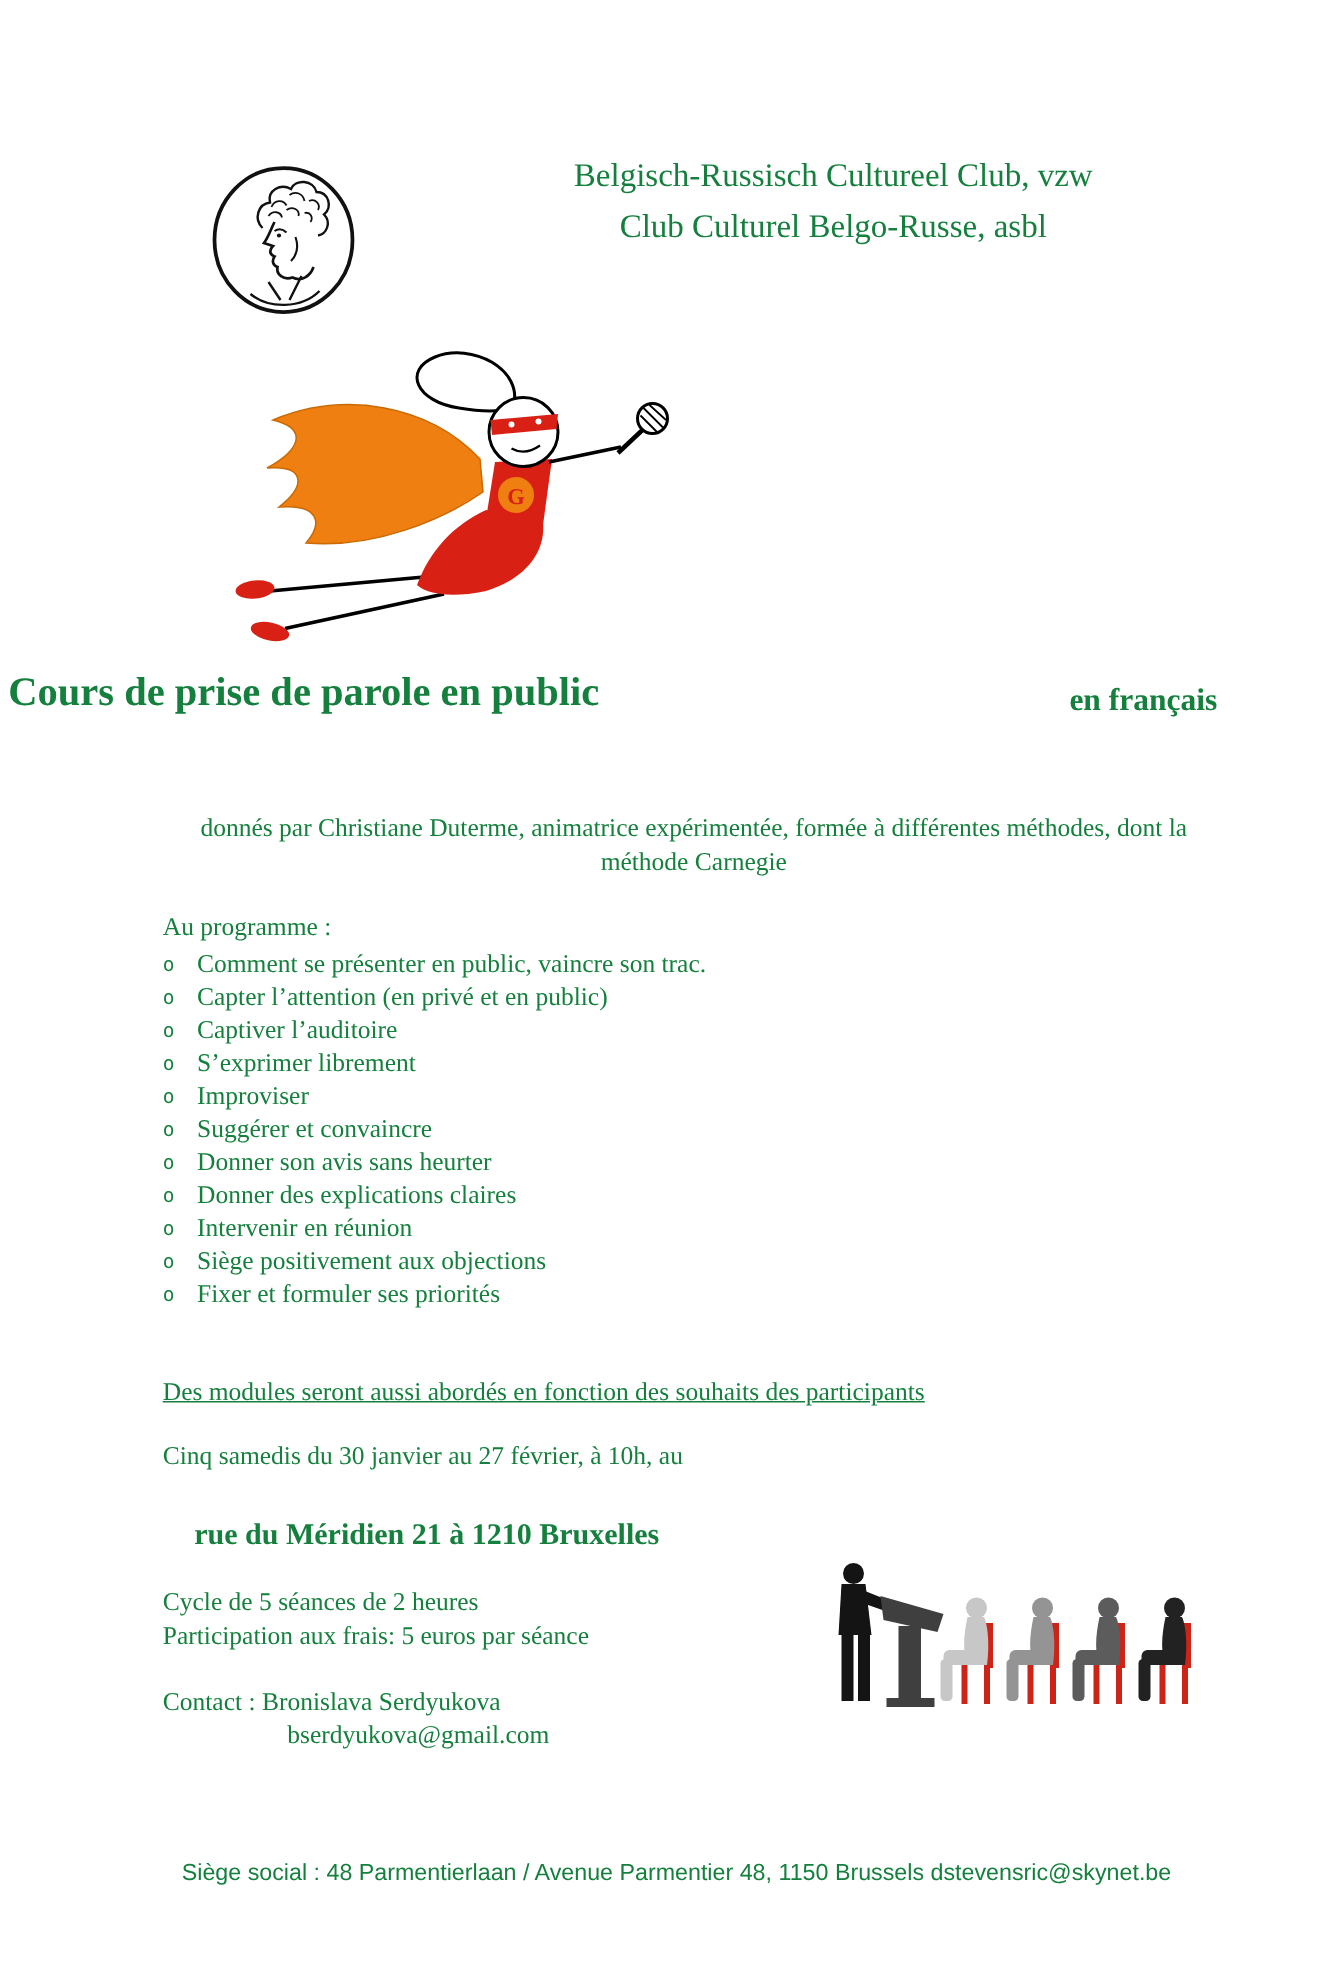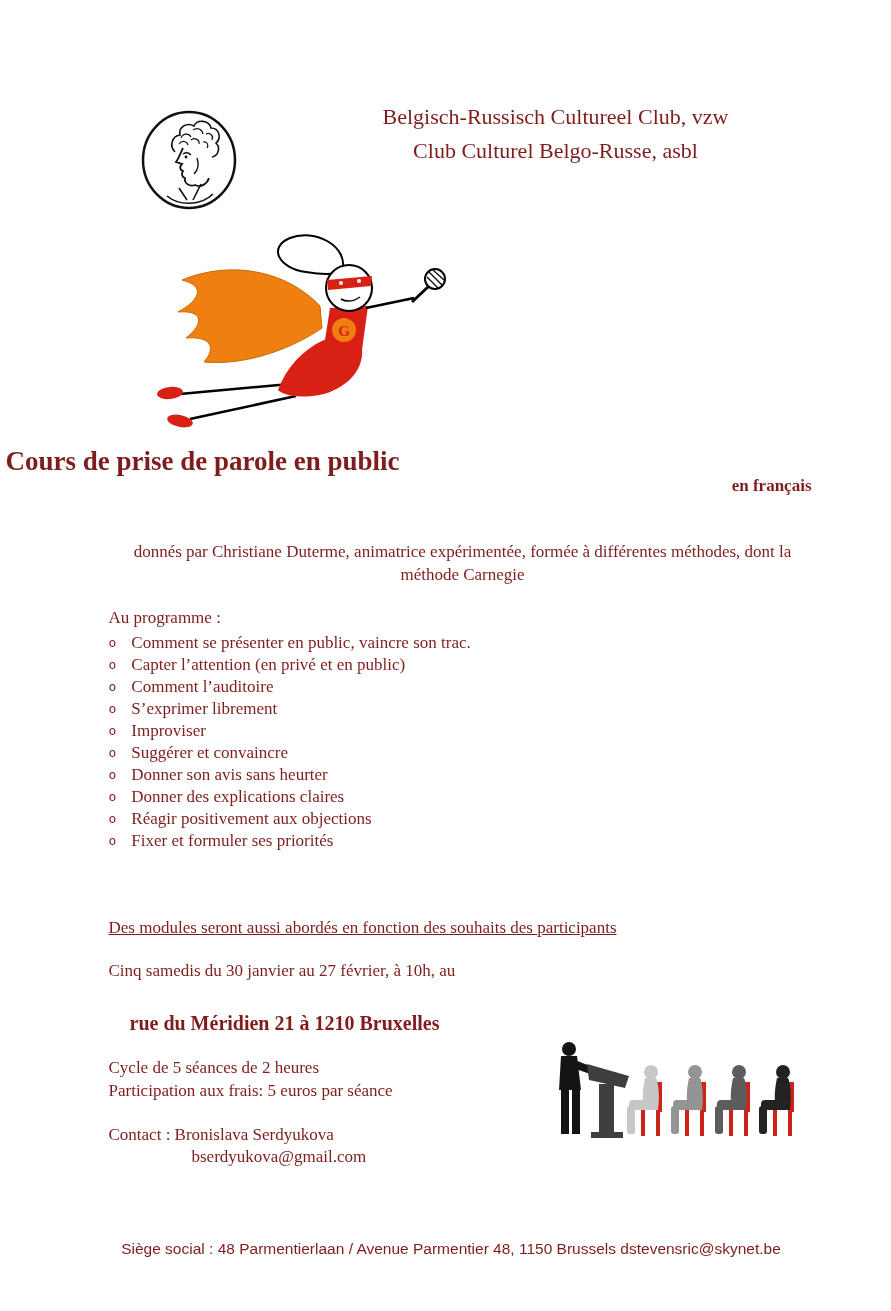--- a/index.html
+++ b/index.html
@@ -1,37 +1,37 @@
 <!DOCTYPE html>
 <html><head>
 <meta charset="utf-8">
 <style>
   * { margin:0; padding:0; box-sizing:border-box; }
   html,body { background:#ffffff; }
   .page {
     position:relative; width:880px; height:1311px; margin:0 auto;
-    background:#ffffff; color:#7f1d1d;
+    background:#ffffff; color:#15803d;
     font-family:"Liberation Serif", serif; font-size:17px;
     overflow:hidden;
   }
   .abs { position:absolute; }
 
   .header { left:230px; top:100px; width:640px; text-align:center; }
   .header .hline { font-size:22px; line-height:34px; }
   .header .italic { font-style:italic; }
 
   .logo { left:133px; top:108px; }
 
   .hero { left:112px; top:222px; }
 
   .title {
     left:0; top:446px; width:891px; text-align:left;
     font-size:27px; font-weight:bold;
   }
-  .lang-note { top:476px; right:74px; font-size:17px; font-weight:bold; }
+  .lang-note { top:454px; right:74px; font-size:21px; font-weight:bold; }
 
   .intro { left:107px; top:540px; width:700px; text-align:center; line-height:23px; }
 
   .prog-head { left:103px; top:608px; }
 
   .prog-list { left:103px; top:633px; width:600px; }
   .program-item { display:flex; align-items:baseline; height:22px; }
   .program-item::before {
     content:"o";
     font-family:"DejaVu Sans Mono", monospace;
@@ -120,21 +120,21 @@
 
       <div class="program-item">
         <span>Comment se présenter en public, vaincre son trac.</span>
       </div>
 
       <div class="program-item">
         <span>Capter l’attention (en privé et en public)</span>
       </div>
 
       <div class="program-item">
-        <span>Comment l’auditoire</span>
+        <span>Captiver l’auditoire</span>
       </div>
 
 
       <div class="program-item">
         <span>S’exprimer librement</span>
       </div>
 
       <div class="program-item">
         <span>Improviser</span>
       </div>
@@ -144,23 +144,26 @@
       </div>
 
       <div class="program-item">
         <span>Donner son avis sans heurter</span>
       </div>
 
       <div class="program-item">
         <span>Donner des explications claires</span>
       </div>
 
-
-      <div class="program-item">
-        <span>Réagir positivement aux objections</span>
+      <div class="program-item">
+        <span>Intervenir en réunion</span>
+      </div>
+
+      <div class="program-item">
+        <span>Siège positivement aux objections</span>
       </div>
 
       <div class="program-item">
         <span>Fixer  et formuler ses priorités</span>
       </div>
     </div>
 
   <div class="abs modules">Des modules seront aussi abordés en fonction des souhaits des participants</div>
   <div class="abs dates">Cinq samedis du 30 janvier au 27 février, à 10h, au</div>
   <div class="abs venue2">rue du Méridien 21 à 1210 Bruxelles</div>

